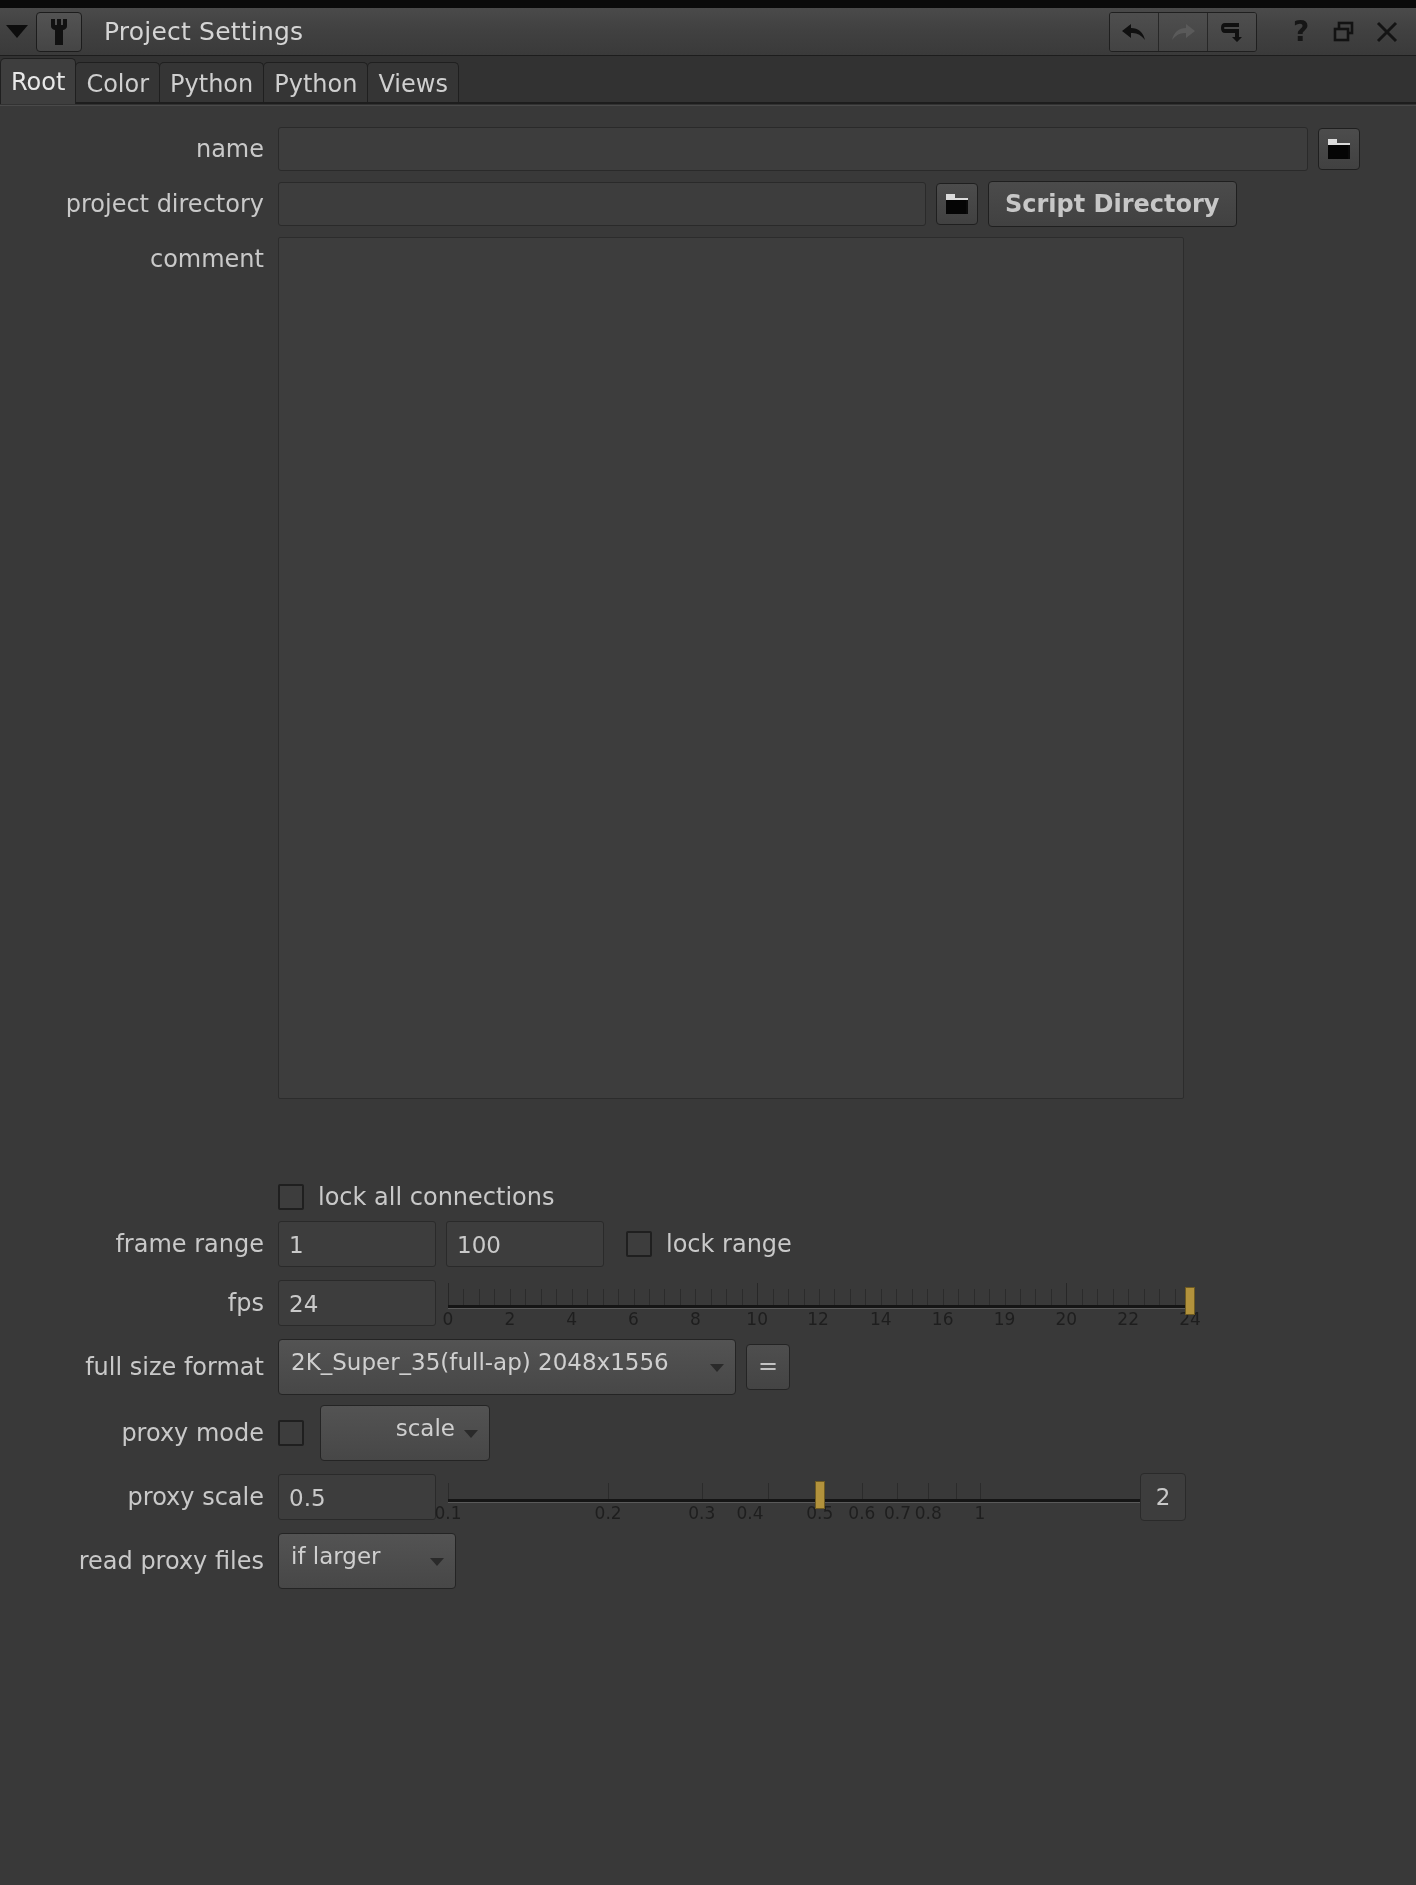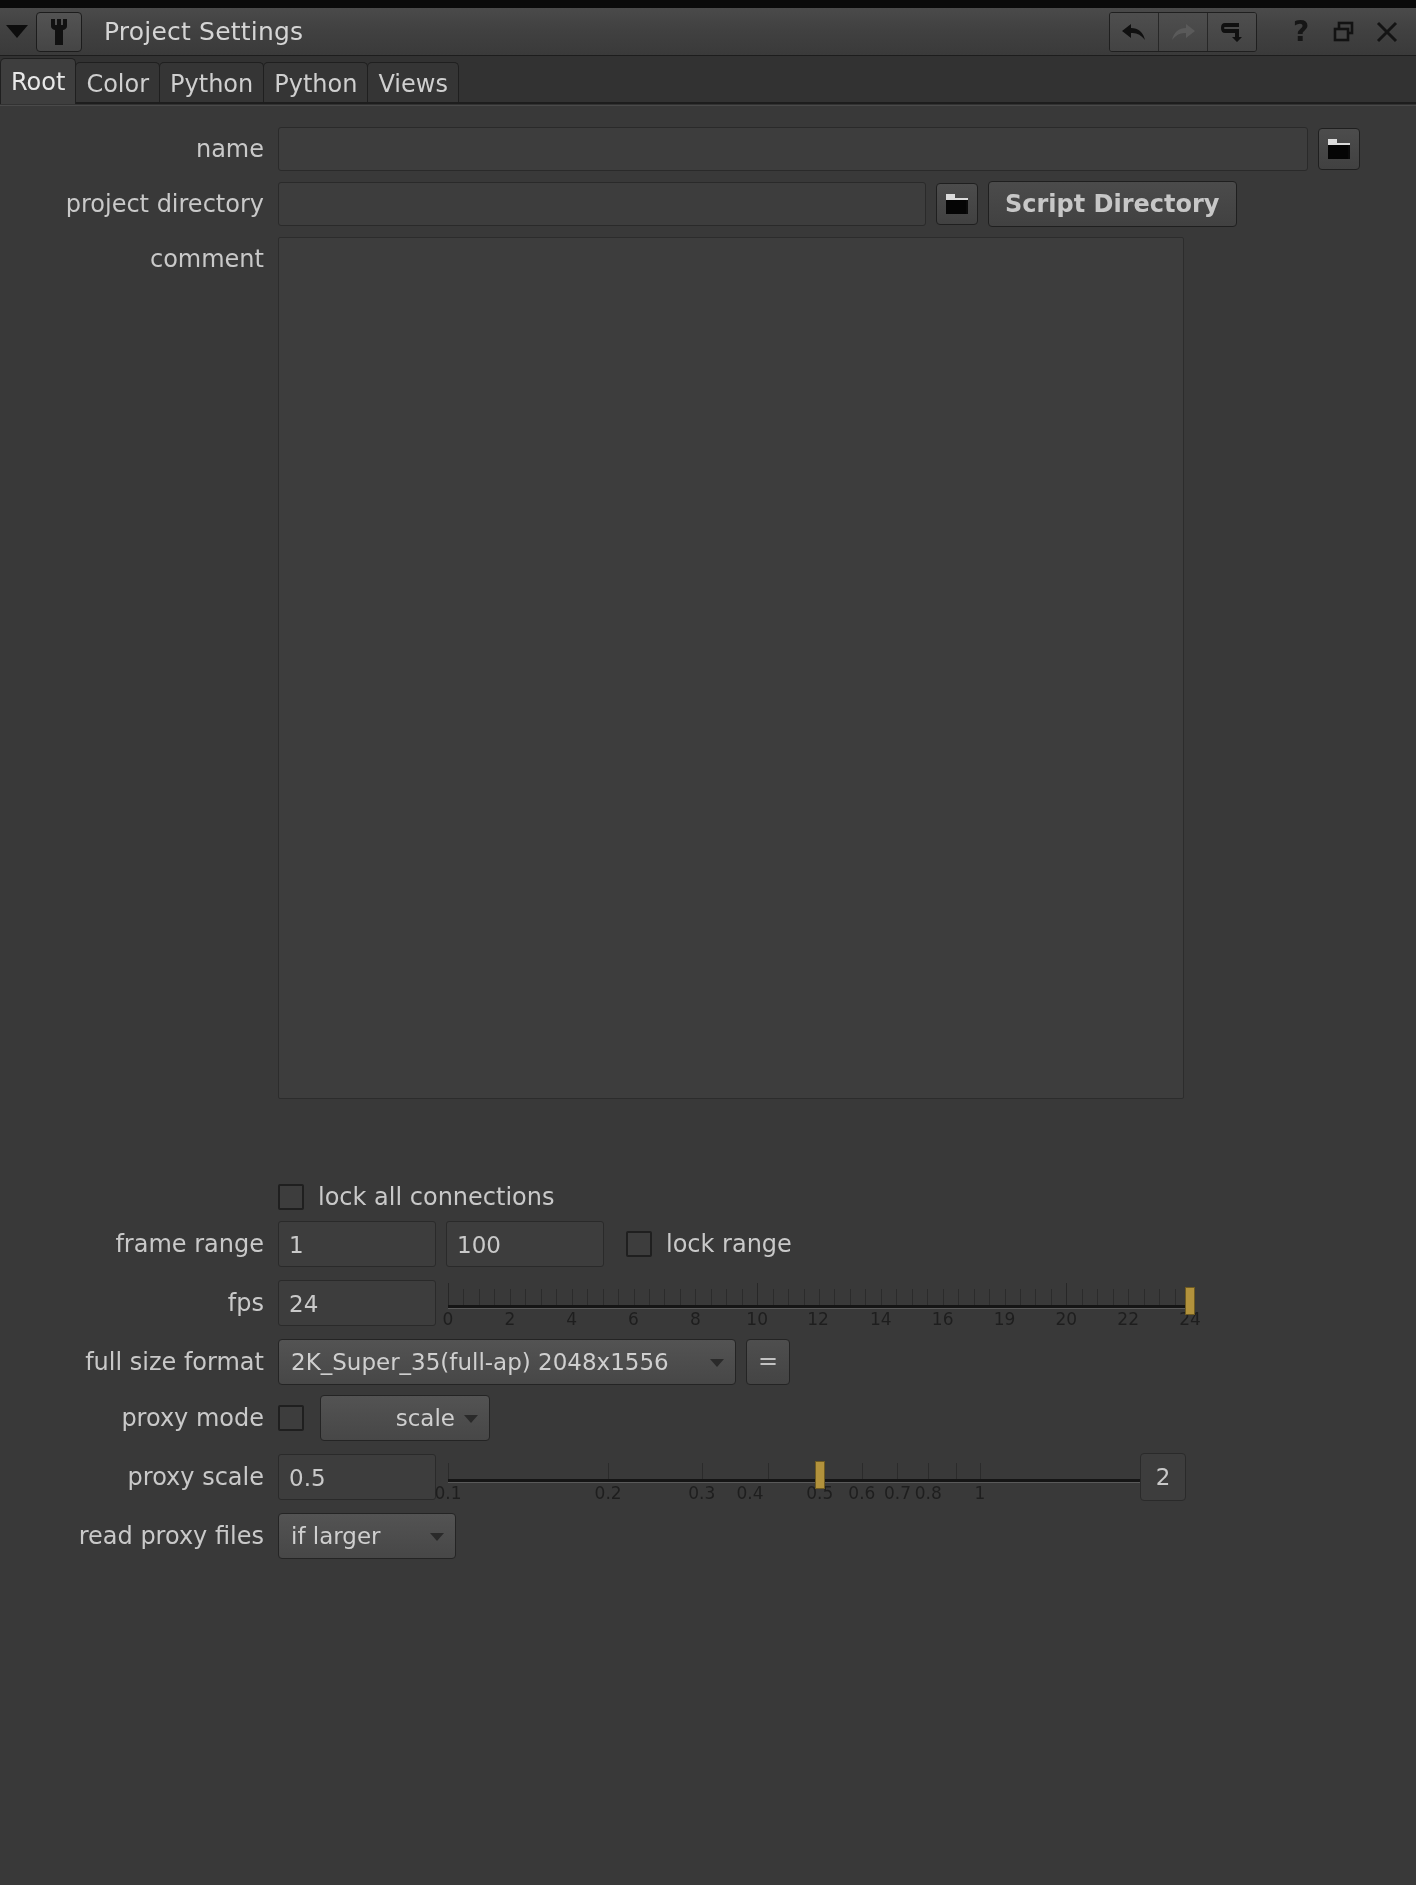--- a/index.html
+++ b/index.html
@@ -273,21 +273,21 @@
   }
 
   
   .dd {
     position: relative;
     background: linear-gradient(to bottom, #535353, #474747);
     border: 1px solid #242424;
     border-radius: 4px;
     color: #cfcfcf;
     font-size: 23px;
-    height: 46px;
+    height: 56px;
     line-height: 44px;
     padding: 0 34px 0 12px;
     box-sizing: border-box;
     cursor: pointer;
     white-space: nowrap;
     overflow: hidden;
   }
   .dd .arw {
     position: absolute;
     right: 11px; top: 50%;

